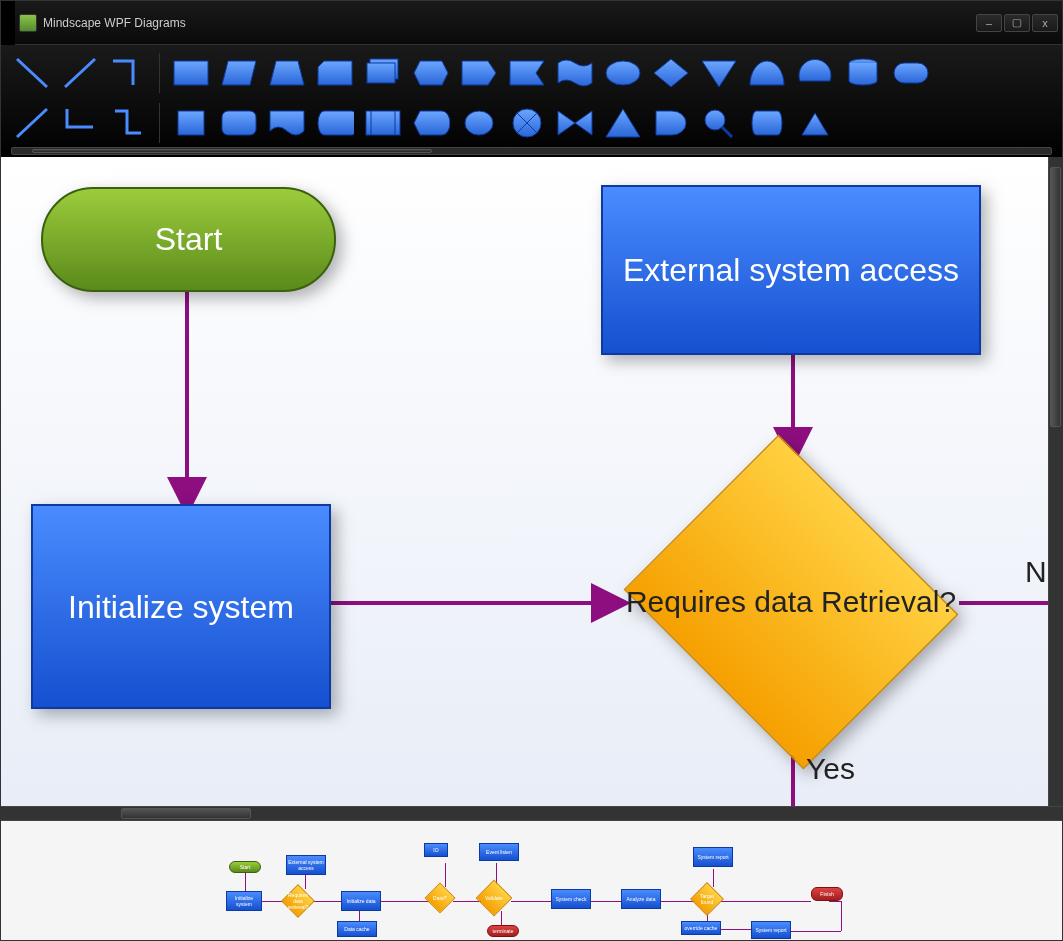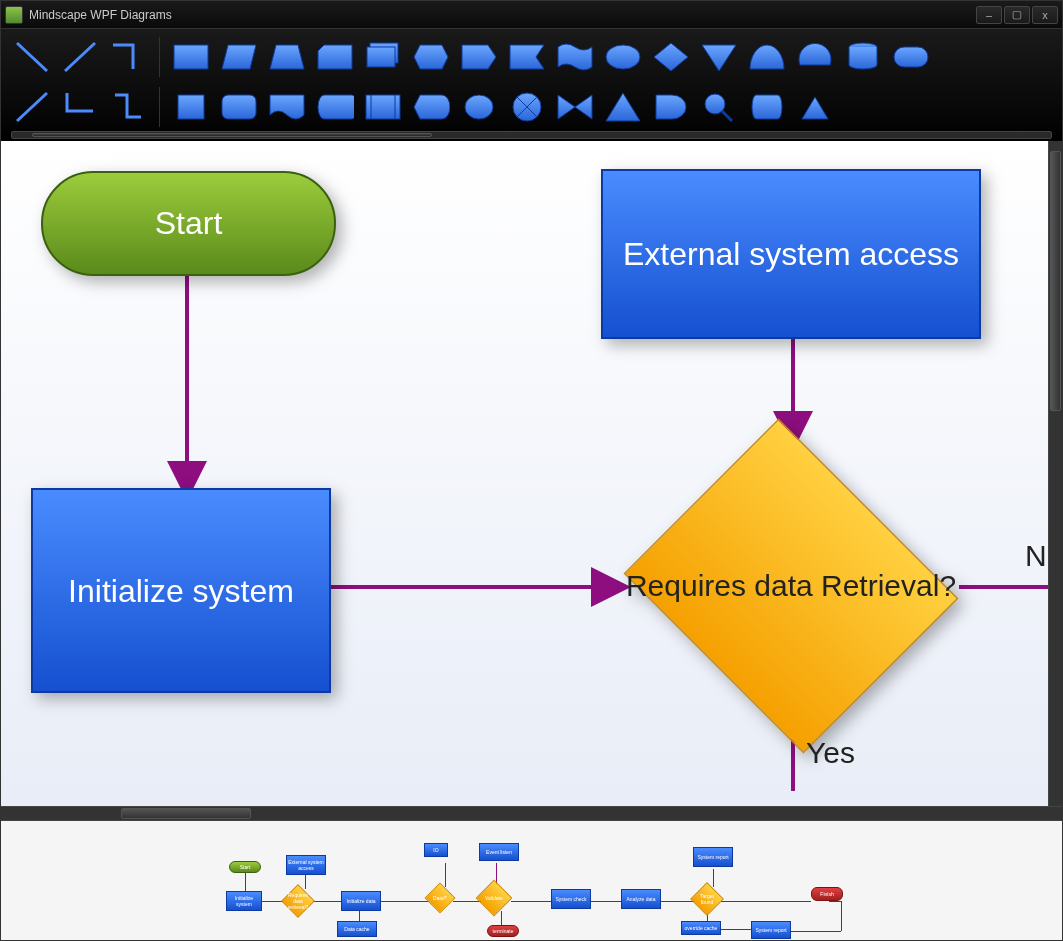--- a/index.html
+++ b/index.html
@@ -7,28 +7,29 @@
   font-family: 'Segoe UI', Tahoma, sans-serif;
   background: #000;
   width: 1063px;
   height: 941px;
   overflow: hidden;
   display: flex;
   flex-direction: column;
   border: 1px solid #333;
 }
 .titlebar {
-  height: 28px;
+  height: 44px;
   background: linear-gradient(#1a1a1a,#0a0a0a);
   display: flex;
   align-items: center;
   padding: 0 4px;
   color: #ccc;
   font-size: 12px;
   border-bottom: 1px solid #333;
+  margin-left: 14px;
 }
 .titlebar .icon {
   width: 18px; height: 18px;
   background: linear-gradient(#8bc34a,#558b2f);
   border: 1px solid #333;
   margin-right: 6px;
   border-radius: 2px;
 }
 .titlebar .spacer { flex: 1; }
 .winbtn {

